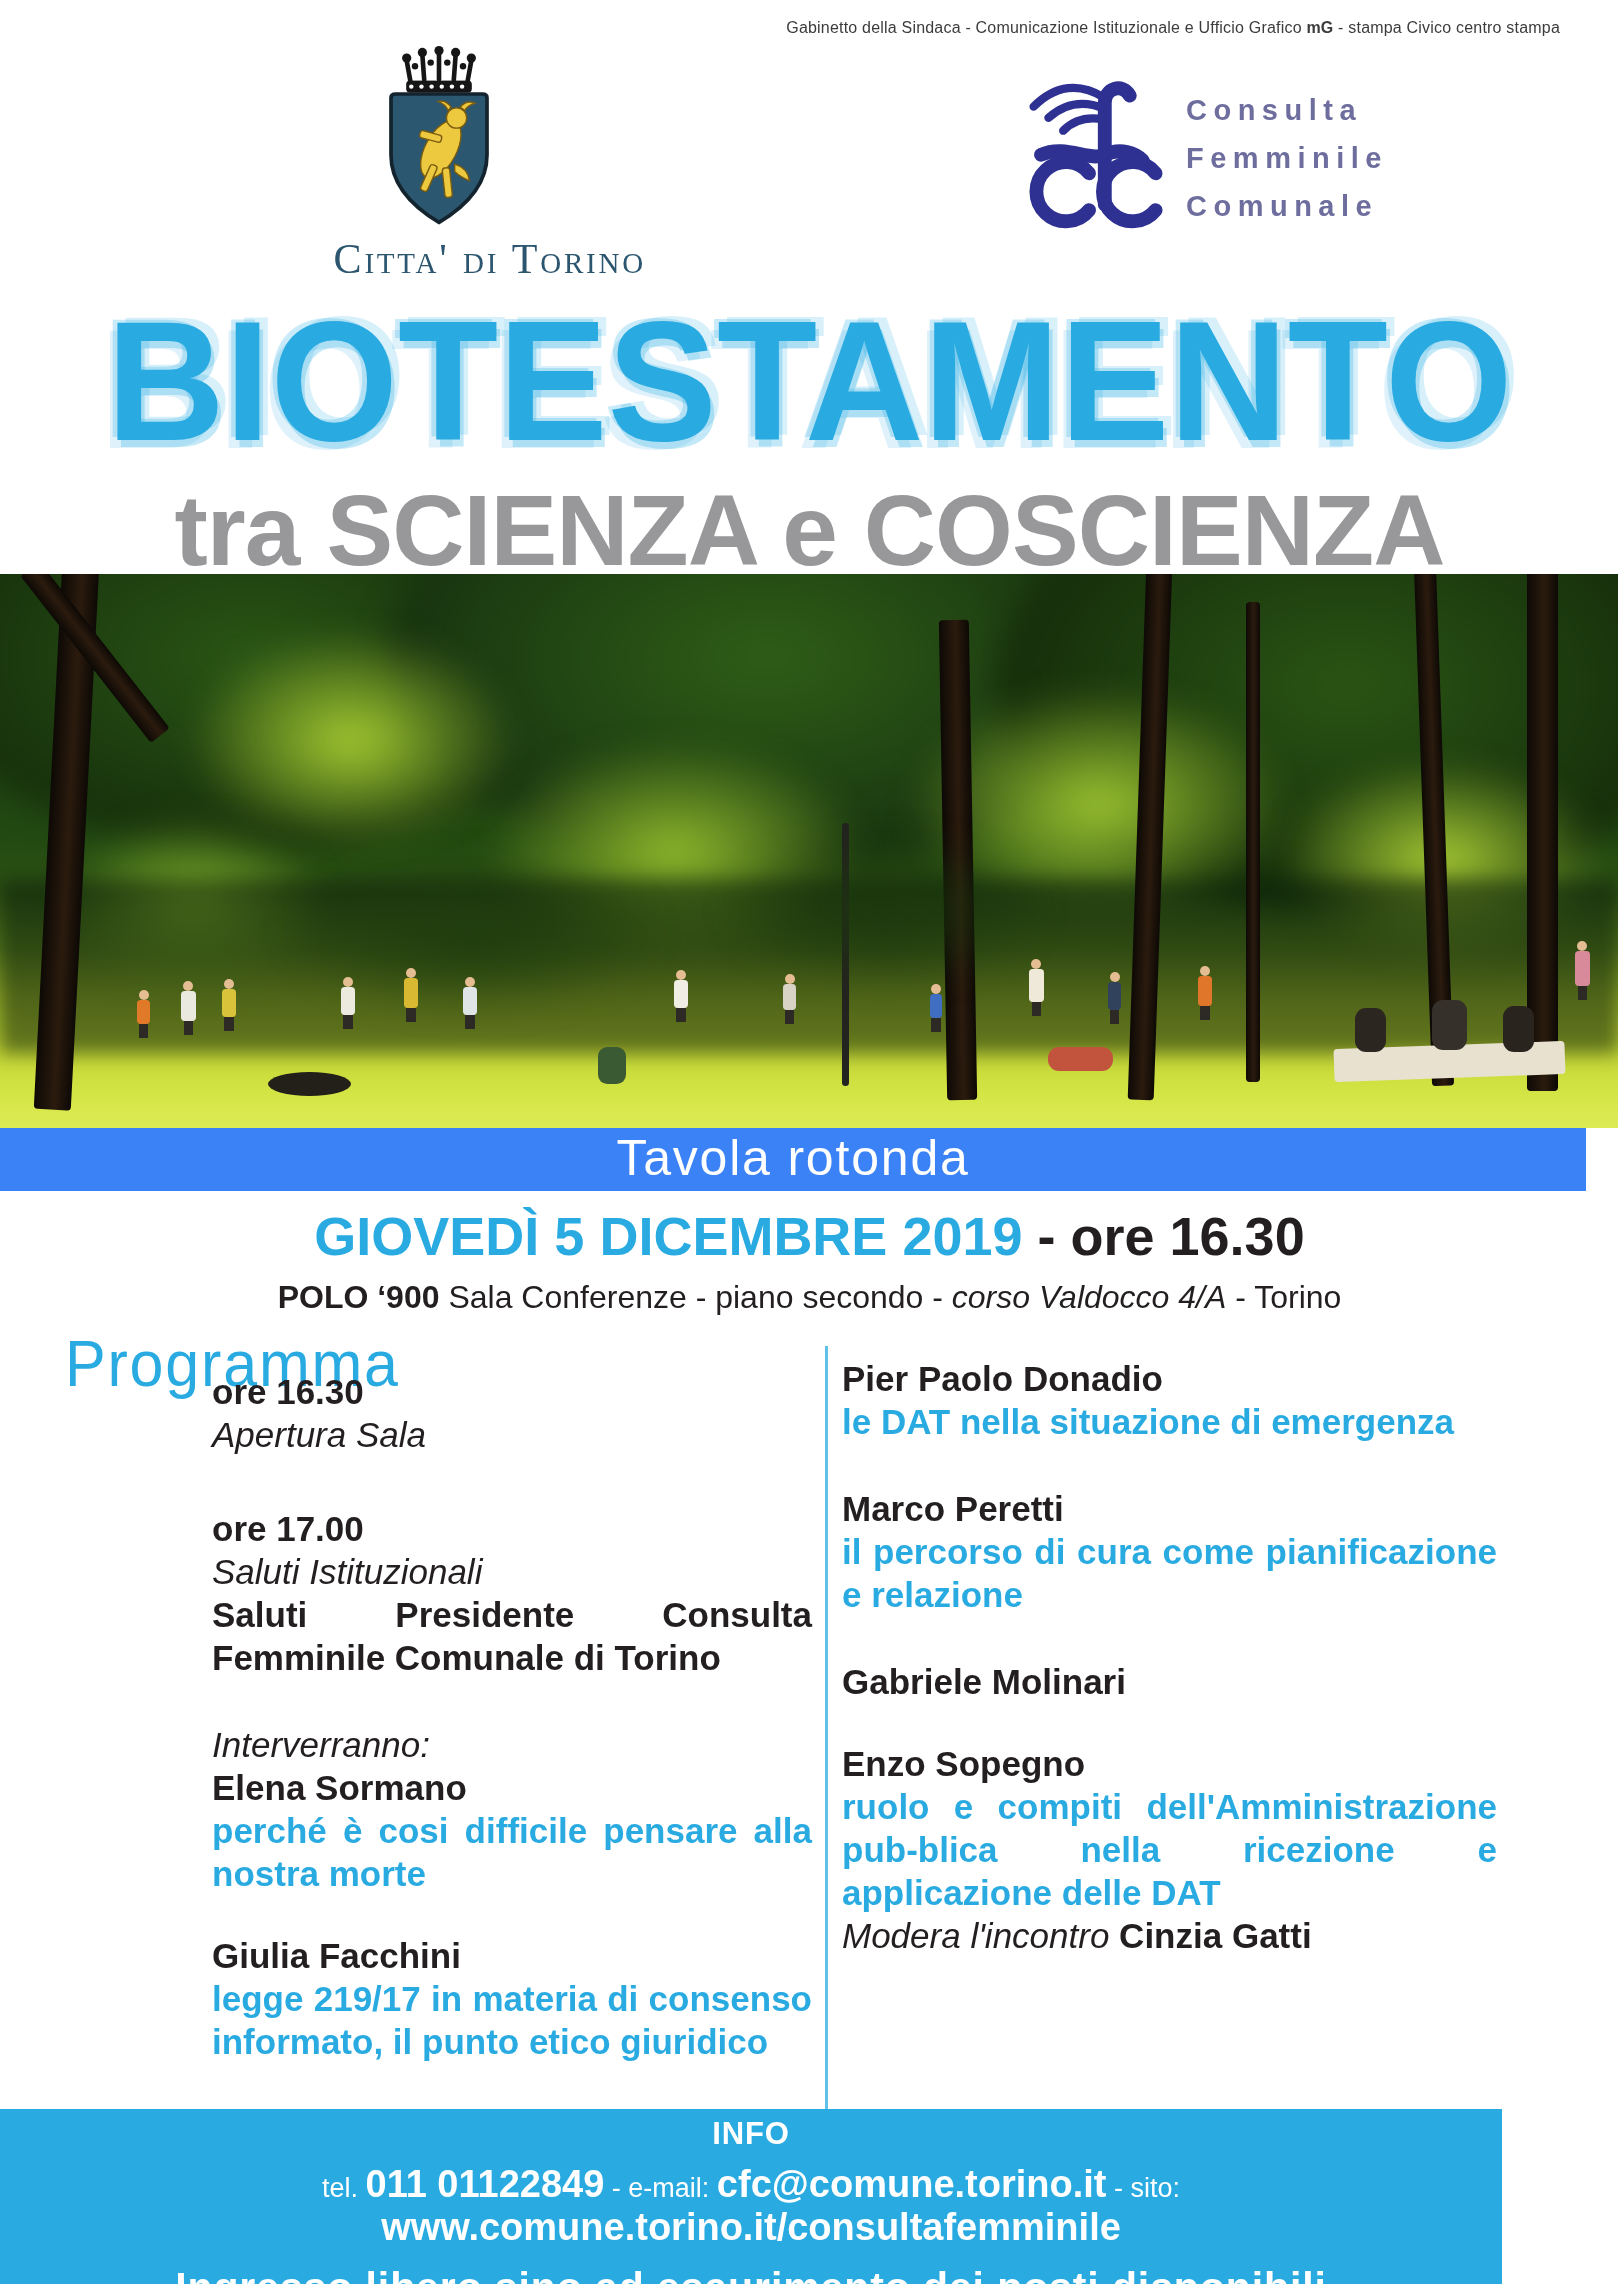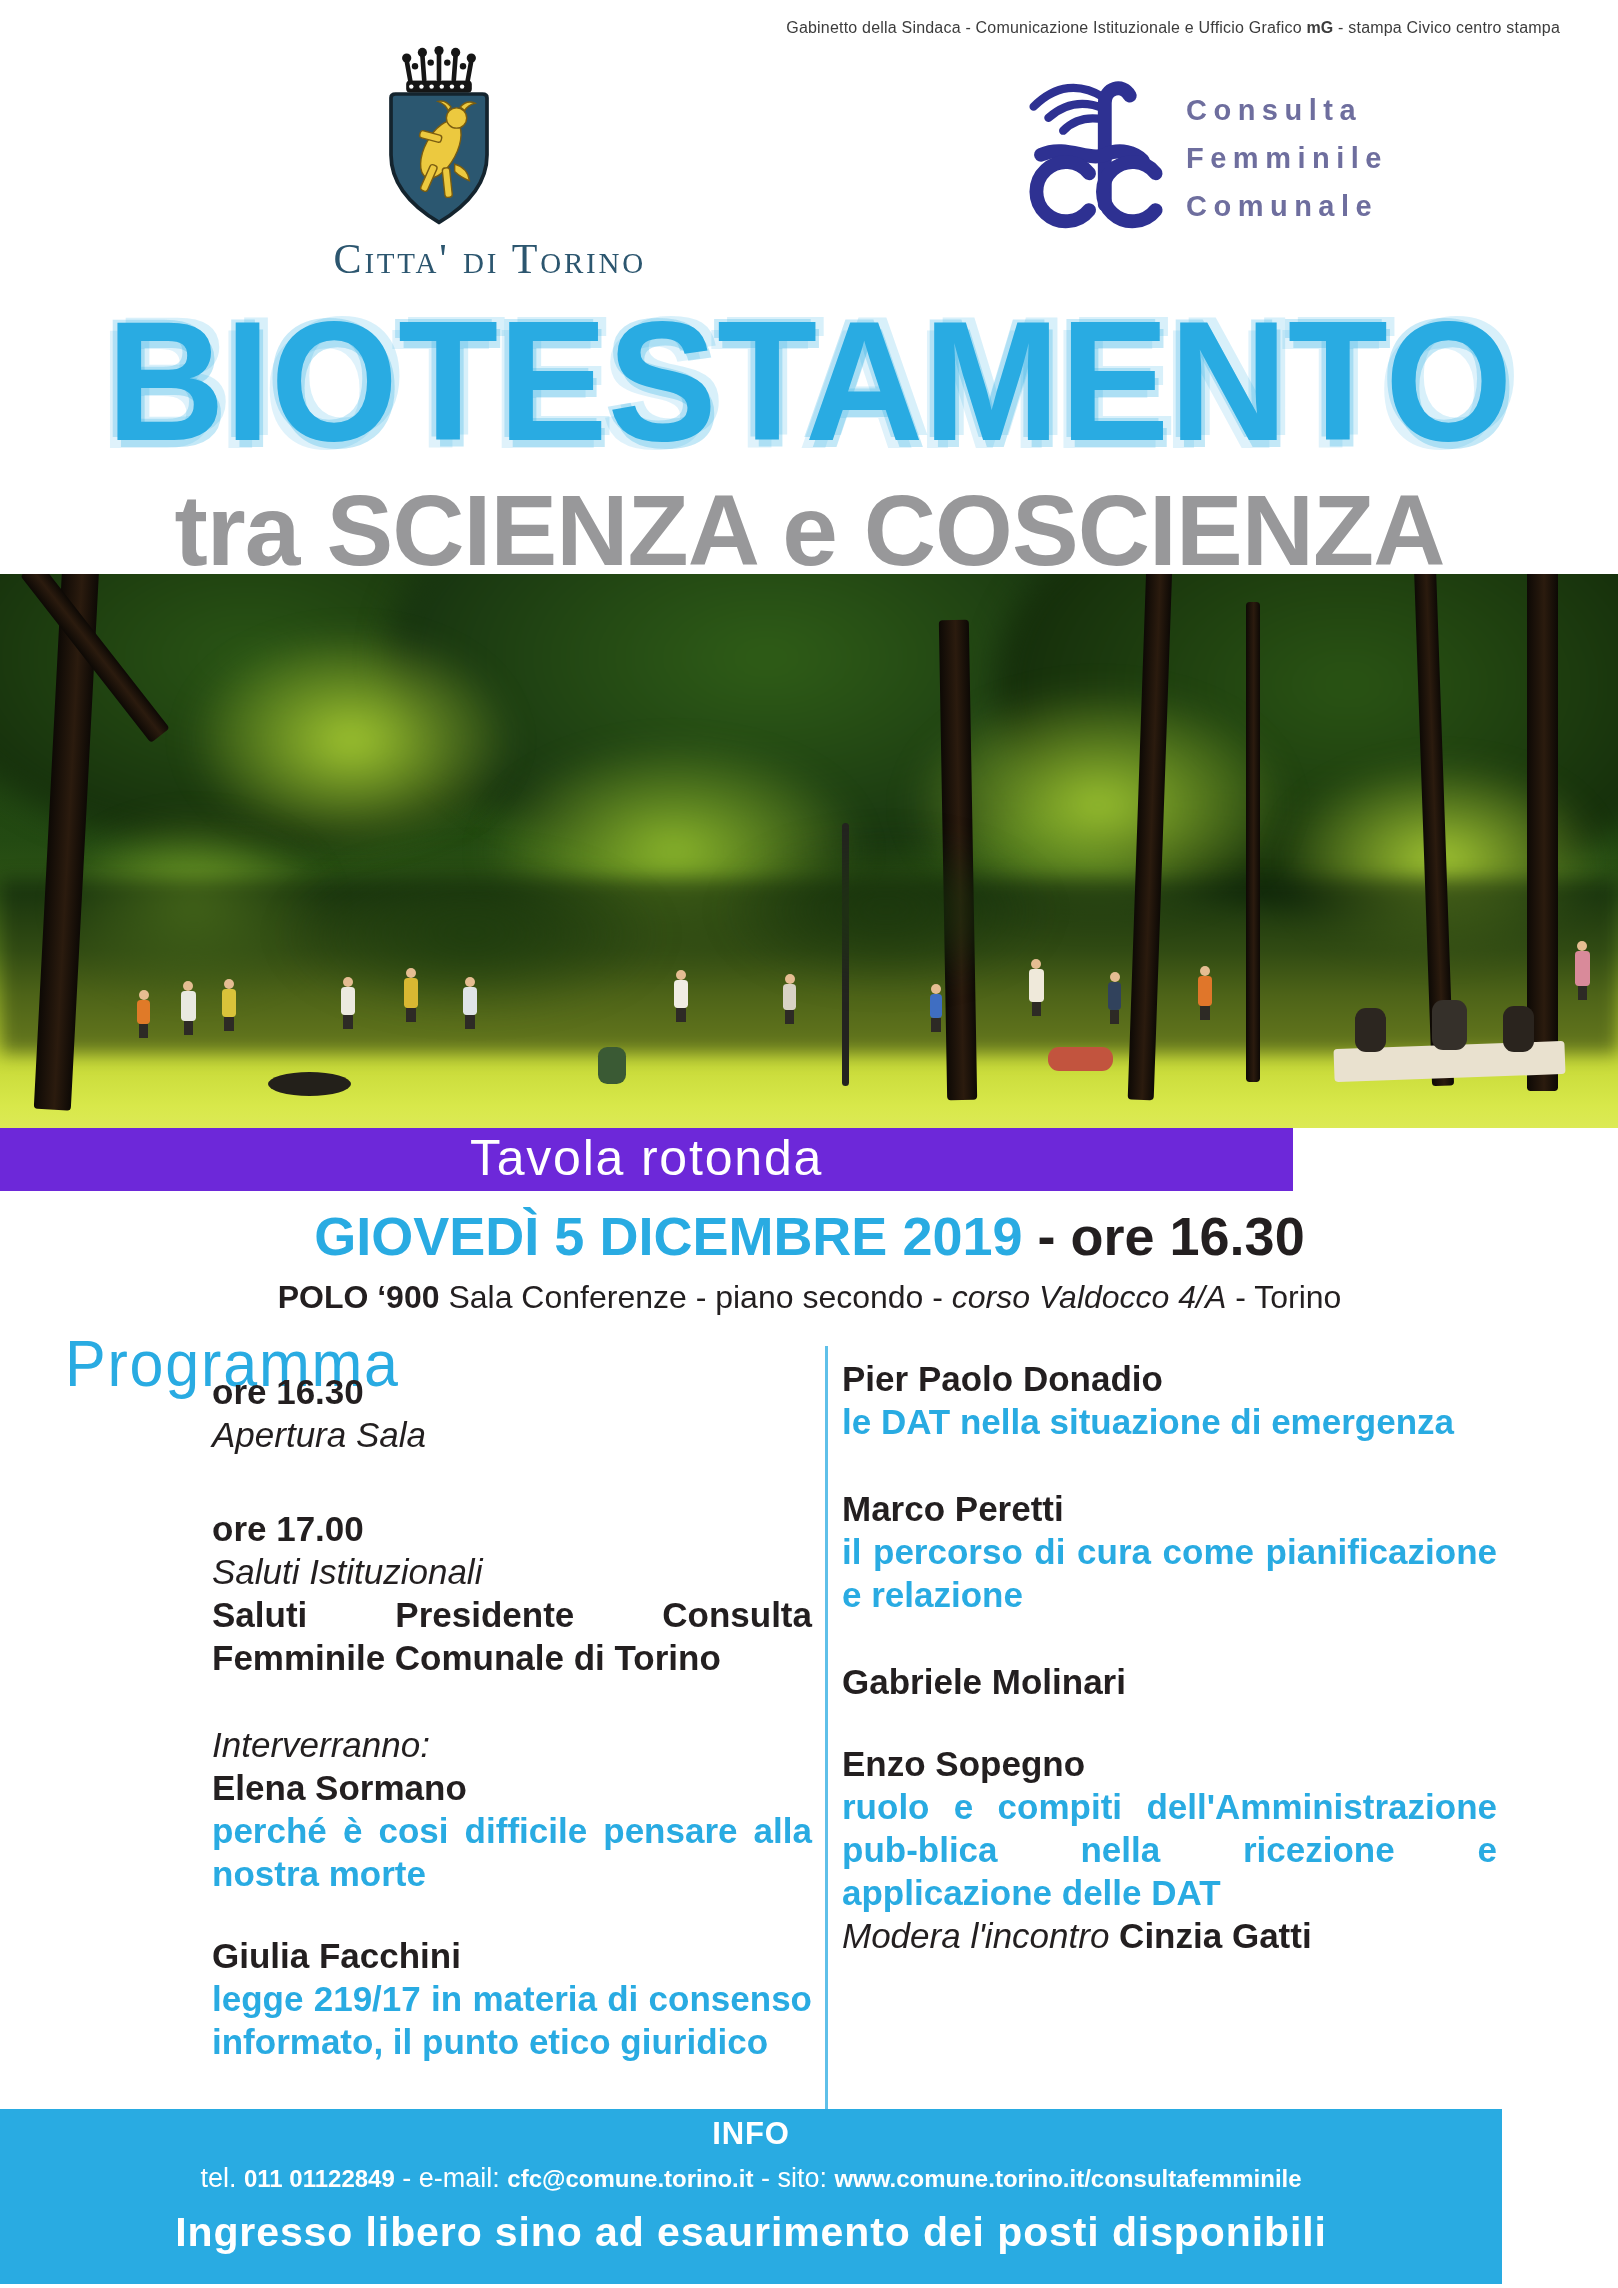--- a/index.html
+++ b/index.html
@@ -46,21 +46,21 @@
   .leaf{position:absolute;border-radius:50%;filter:blur(14.8px);}
   .trunk{position:absolute;background:linear-gradient(90deg,#0d0905,#2b1b0e 55%,#0d0905);border-radius:3.7px;}
   .shadowband{position:absolute;left:0;width:1619px;background:rgba(8,26,7,.5);filter:blur(9.2px);}
   .person{position:absolute;border-radius:3.7px;}
   .person::before{content:"";position:absolute;top:-10px;left:50%;margin-left:-5px;width:10px;height:10px;border-radius:50%;background:#e5bd92;}
   .person::after{content:"";position:absolute;bottom:-14px;left:50%;margin-left:-4.6px;width:9.2px;height:14px;background:#2d2a25;}
   .blob{position:absolute;border-radius:50%;}
   .table{position:absolute;background:#e9e1cf;border-radius:3.7px;transform:rotate(-2deg);}
   
   .band{
-    position:absolute;left:0;top:1128px;width:1293px;height:63px;background:#6d28d9;
+    position:absolute;left:0;top:1128px;width:1586px;height:63px;background:#3b82f6;
     color:#ffffff;text-align:center;font-size:50px;line-height:61px;letter-spacing:1.8px;
   }
   
   .date-line{position:absolute;left:0;top:1205px;width:1619px;text-align:center;
     font-size:54px;font-weight:bold;letter-spacing:0;}
   .date-line .blue{color:#29abe2;}
   .date-line .dark{color:#231f20;}
   .venue-line{position:absolute;left:0;top:1279px;width:1619px;text-align:center;
     font-size:32px;color:#231f20;}
   .venue-line .vb{font-weight:bold;}
@@ -83,21 +83,21 @@
   .moderator .mi{font-style:italic;}
   .moderator .mb{font-weight:bold;}
   
   .footer{
     position:absolute;left:0;top:2109px;width:1502px;height:175px;background:#29abe2;
     color:#ffffff;text-align:center;
   }
   .f-info{margin-top:7.4px;font-size:31px;font-weight:bold;letter-spacing:0.9px;}
   .f-line1{margin-top:5.5px;font-size:30px;letter-spacing:0.9px;}
   .f-contact{margin-top:11px;font-size:27px;}
-  .f-contact .fb{font-weight:bold;font-size:24px;}
+  .f-contact .fb{font-weight:bold;font-size:38px;}
   .f-closing{margin-top:14.8px;font-size:41px;font-weight:bold;letter-spacing:0.9px;}
 </style>
 </head>
 <body>
 
 <div id="poster">
 
   <div class="credit"><span>Gabinetto della Sindaca - Comunicazione Istituzionale e Ufficio Grafico </span><b>mG</b><span> - stampa Civico centro stampa</span></div>
 
   <div class="city-block">

